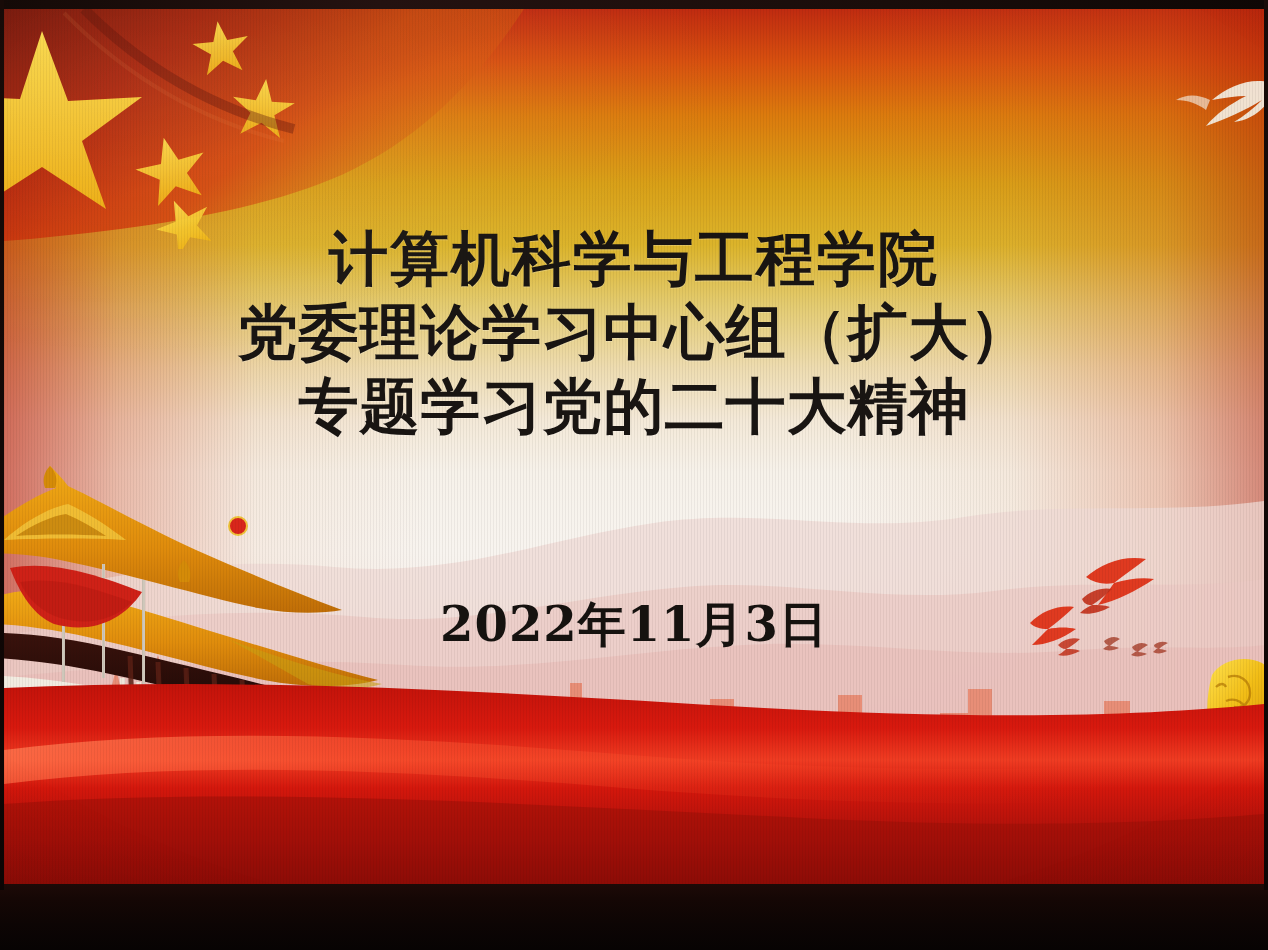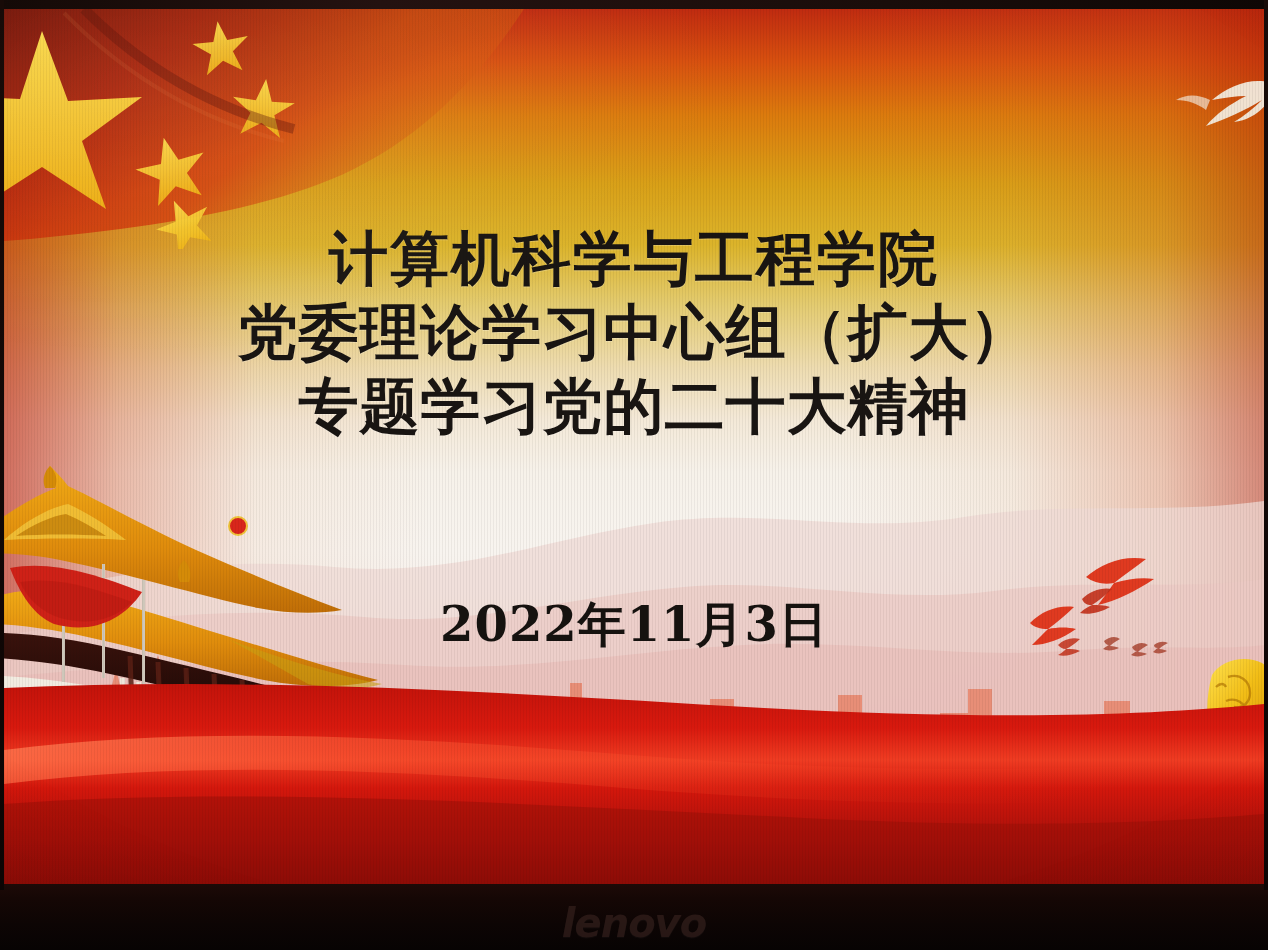--- a/index.html
+++ b/index.html
@@ -393,14 +393,13 @@
 
     <div class="glare"></div>
     <div class="scanlines"></div>
     <div class="vignette"></div>
   </div>
 
   <div class="bezel-top"></div>
   <div class="bezel-left"></div>
   <div class="bezel-right"></div>
   <div class="bezel-bottom"></div>
-  <div class="lenovo">lenovo</div>
 </div>
 
 </body></html>

